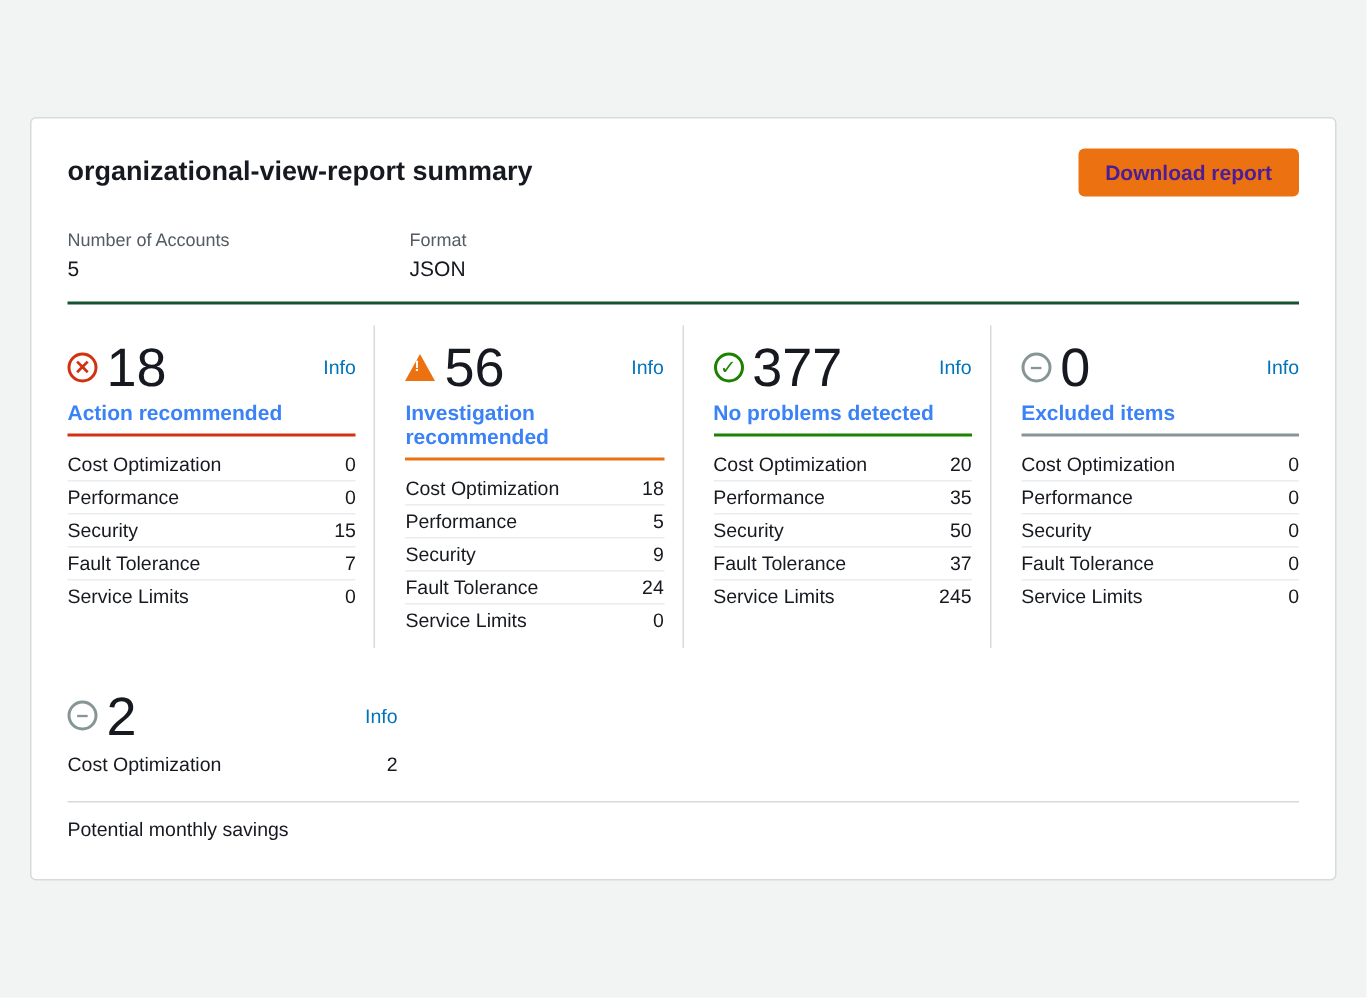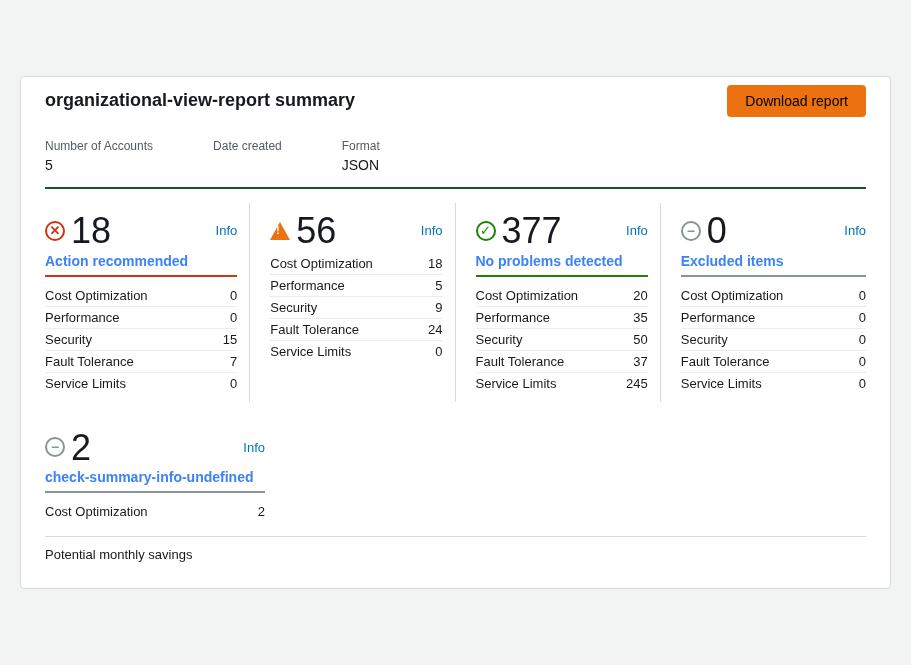--- a/index.html
+++ b/index.html
@@ -10,41 +10,41 @@
       justify-content: center;
       align-items: center;
       min-height: 100vh;
       padding: 20px;
     }
     .card {
       background: #fff;
       border: 1px solid #d5dbdb;
       border-radius: 4px;
       width: 880px;
-      padding: 8px 24px 24px 24px;
+      padding: 20px 24px 24px 24px;
     }
     .header-row {
       display: flex;
       justify-content: space-between;
       align-items: center;
       margin-bottom: 12px;
     }
     .title {
       font-size: 18px;
       font-weight: 700;
       color: #16191f;
     }
     .download-btn {
       background: #ec7211;
-      color: #000000;
+      color: #4c1d95;
       border: none;
       border-radius: 4px;
       padding: 8px 18px;
       font-size: 14px;
-      font-weight: 400;
+      font-weight: 700;
       cursor: pointer;
     }
     .meta-row {
       display: flex;
       gap: 60px;
       padding: 10px 0 14px 0;
       border-bottom: 2px solid #14532d;
     }
     .meta-item .meta-label {
       font-size: 12px;
@@ -180,21 +180,20 @@
     <span class="title">organizational-view-report summary</span>
     <button class="download-btn">Download report</button>
   </div>
 
   <div class="meta-row">
     <div class="meta-item">
       <div class="meta-label">Number of Accounts</div>
       <div class="meta-value">5</div>
     </div>
     <div class="meta-item">
-      <div class="meta-label">Date created</div>
     </div>
     <div class="meta-item">
       <div class="meta-label">Format</div>
       <div class="meta-value">JSON</div>
     </div>
   </div>
 
   <div class="stats-grid" id="stats-grid">
 
     <div class="stat-block">
@@ -235,20 +234,21 @@
     </div>
 
     <div class="stat-block">
       <div class="stat-header">
         <div class="stat-icon-num">
           <span class="icon-triangle"></span>
           <span class="stat-number">56</span>
         </div>
         <a class="info-link">Info</a>
       </div>
+      <div class="stat-label orange">Investigation recommended</div>
 
     <div class="stat-row">
       <span>Cost Optimization</span>
       <span>18</span>
     </div>
 
     <div class="stat-row">
       <span>Performance</span>
       <span>5</span>
     </div>
@@ -347,21 +347,20 @@
 
   <div class="bottom-section" id="bottom-section">
   <div class="bottom-stat-block">
     <div class="stat-header">
       <div class="stat-icon-num">
         <span class="icon-minus-circle">−</span>
         <span class="stat-number">2</span>
       </div>
       <a class="info-link">Info</a>
     </div>
-    <div class="stat-label gray">check-summary-info-undefined</div>
     
   <div class="stat-row">
     <span>Cost Optimization</span>
     <span>2</span>
   </div>
 
   </div>
   <div class="savings-section">
     <div class="savings-label">Potential monthly savings</div>
   </div>

